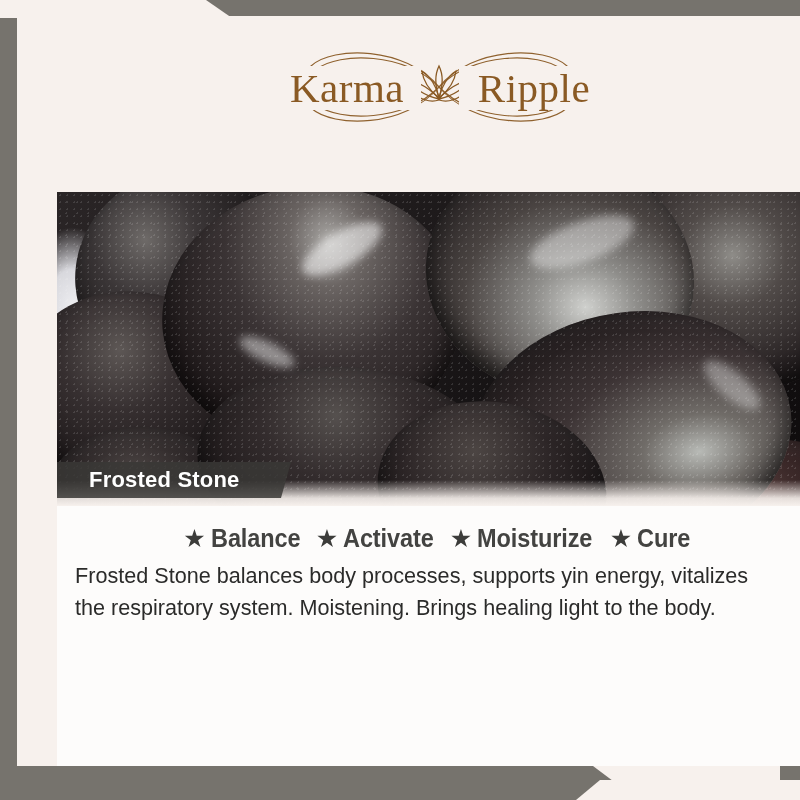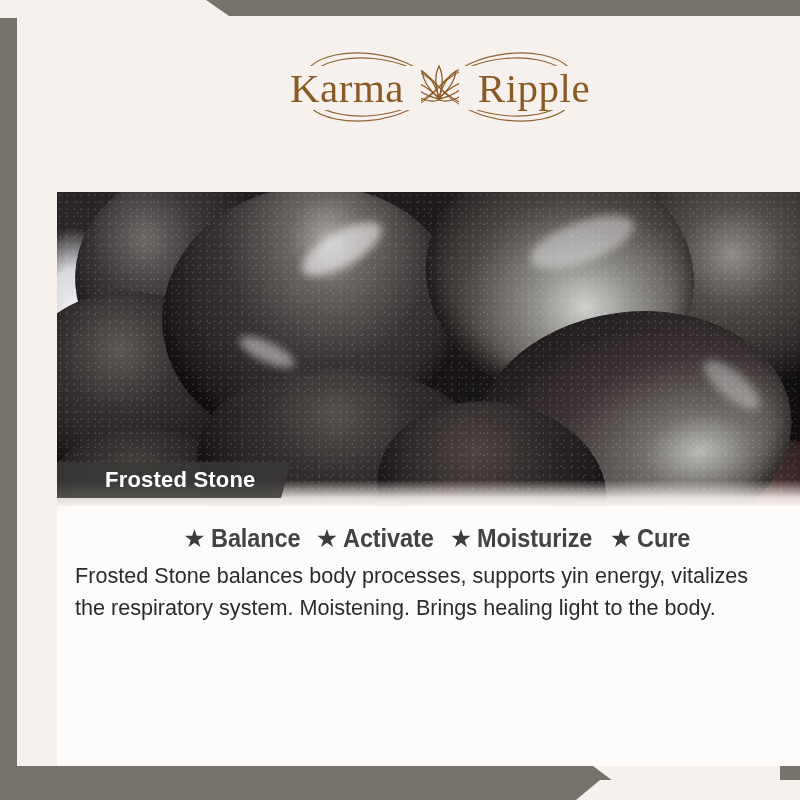--- a/index.html
+++ b/index.html
@@ -130,21 +130,21 @@
 
   
   .caption-bar{
     position:absolute;left:0;top:446px;width:234px;height:36px;
     background:rgba(58,56,54,.85);
     display:flex;align-items:center;
     clip-path:polygon(0 0, 100% 0, calc(100% - 10px) 100%, 0 100%);
   }
   .caption-text{
     color:#ffffff;font-size:22px;font-weight:600;letter-spacing:.2px;
-    padding-left:48px;font-family:"Liberation Sans",sans-serif;
+    padding-left:32px;font-family:"Liberation Sans",sans-serif;
     white-space:nowrap;
   }
 
   
   .benefits{
     position:absolute;left:0;top:508px;width:100%;
     display:flex;align-items:center;justify-content:center;gap:10px;
   }
   .benefit{display:flex;align-items:center;gap:5px;}
   .star{color:#3c3c3a;font-size:25px;line-height:1;}

